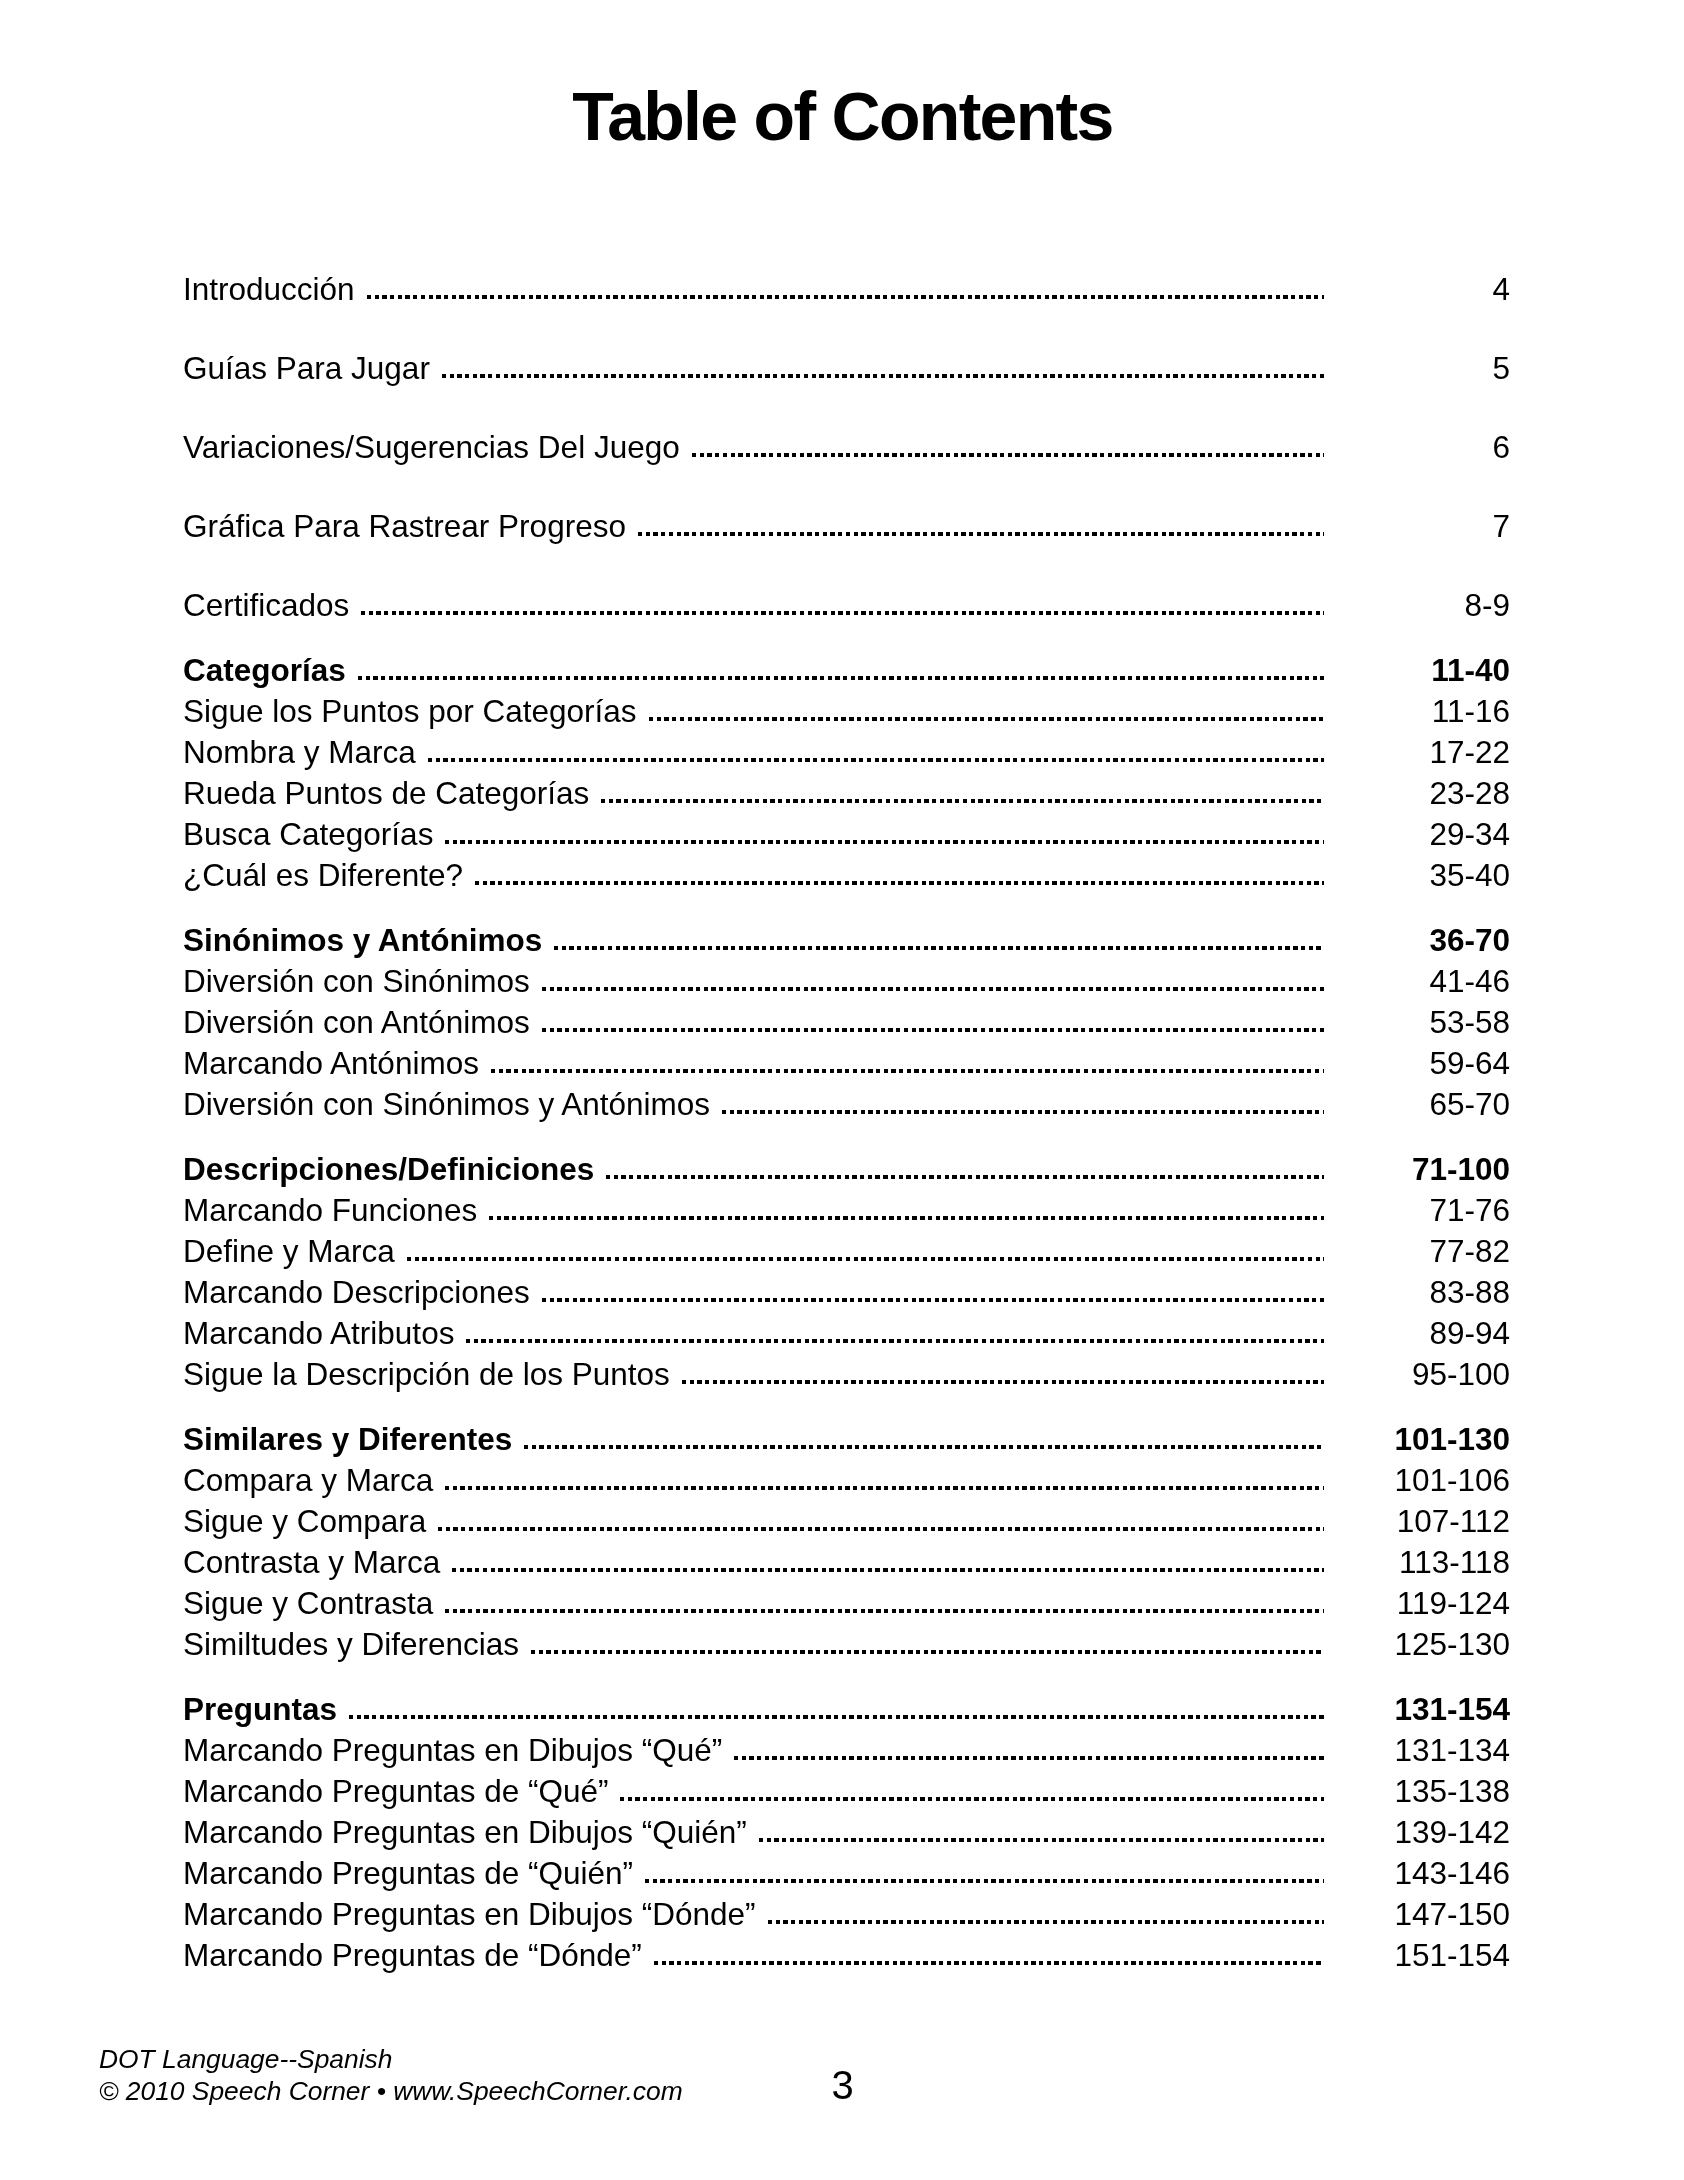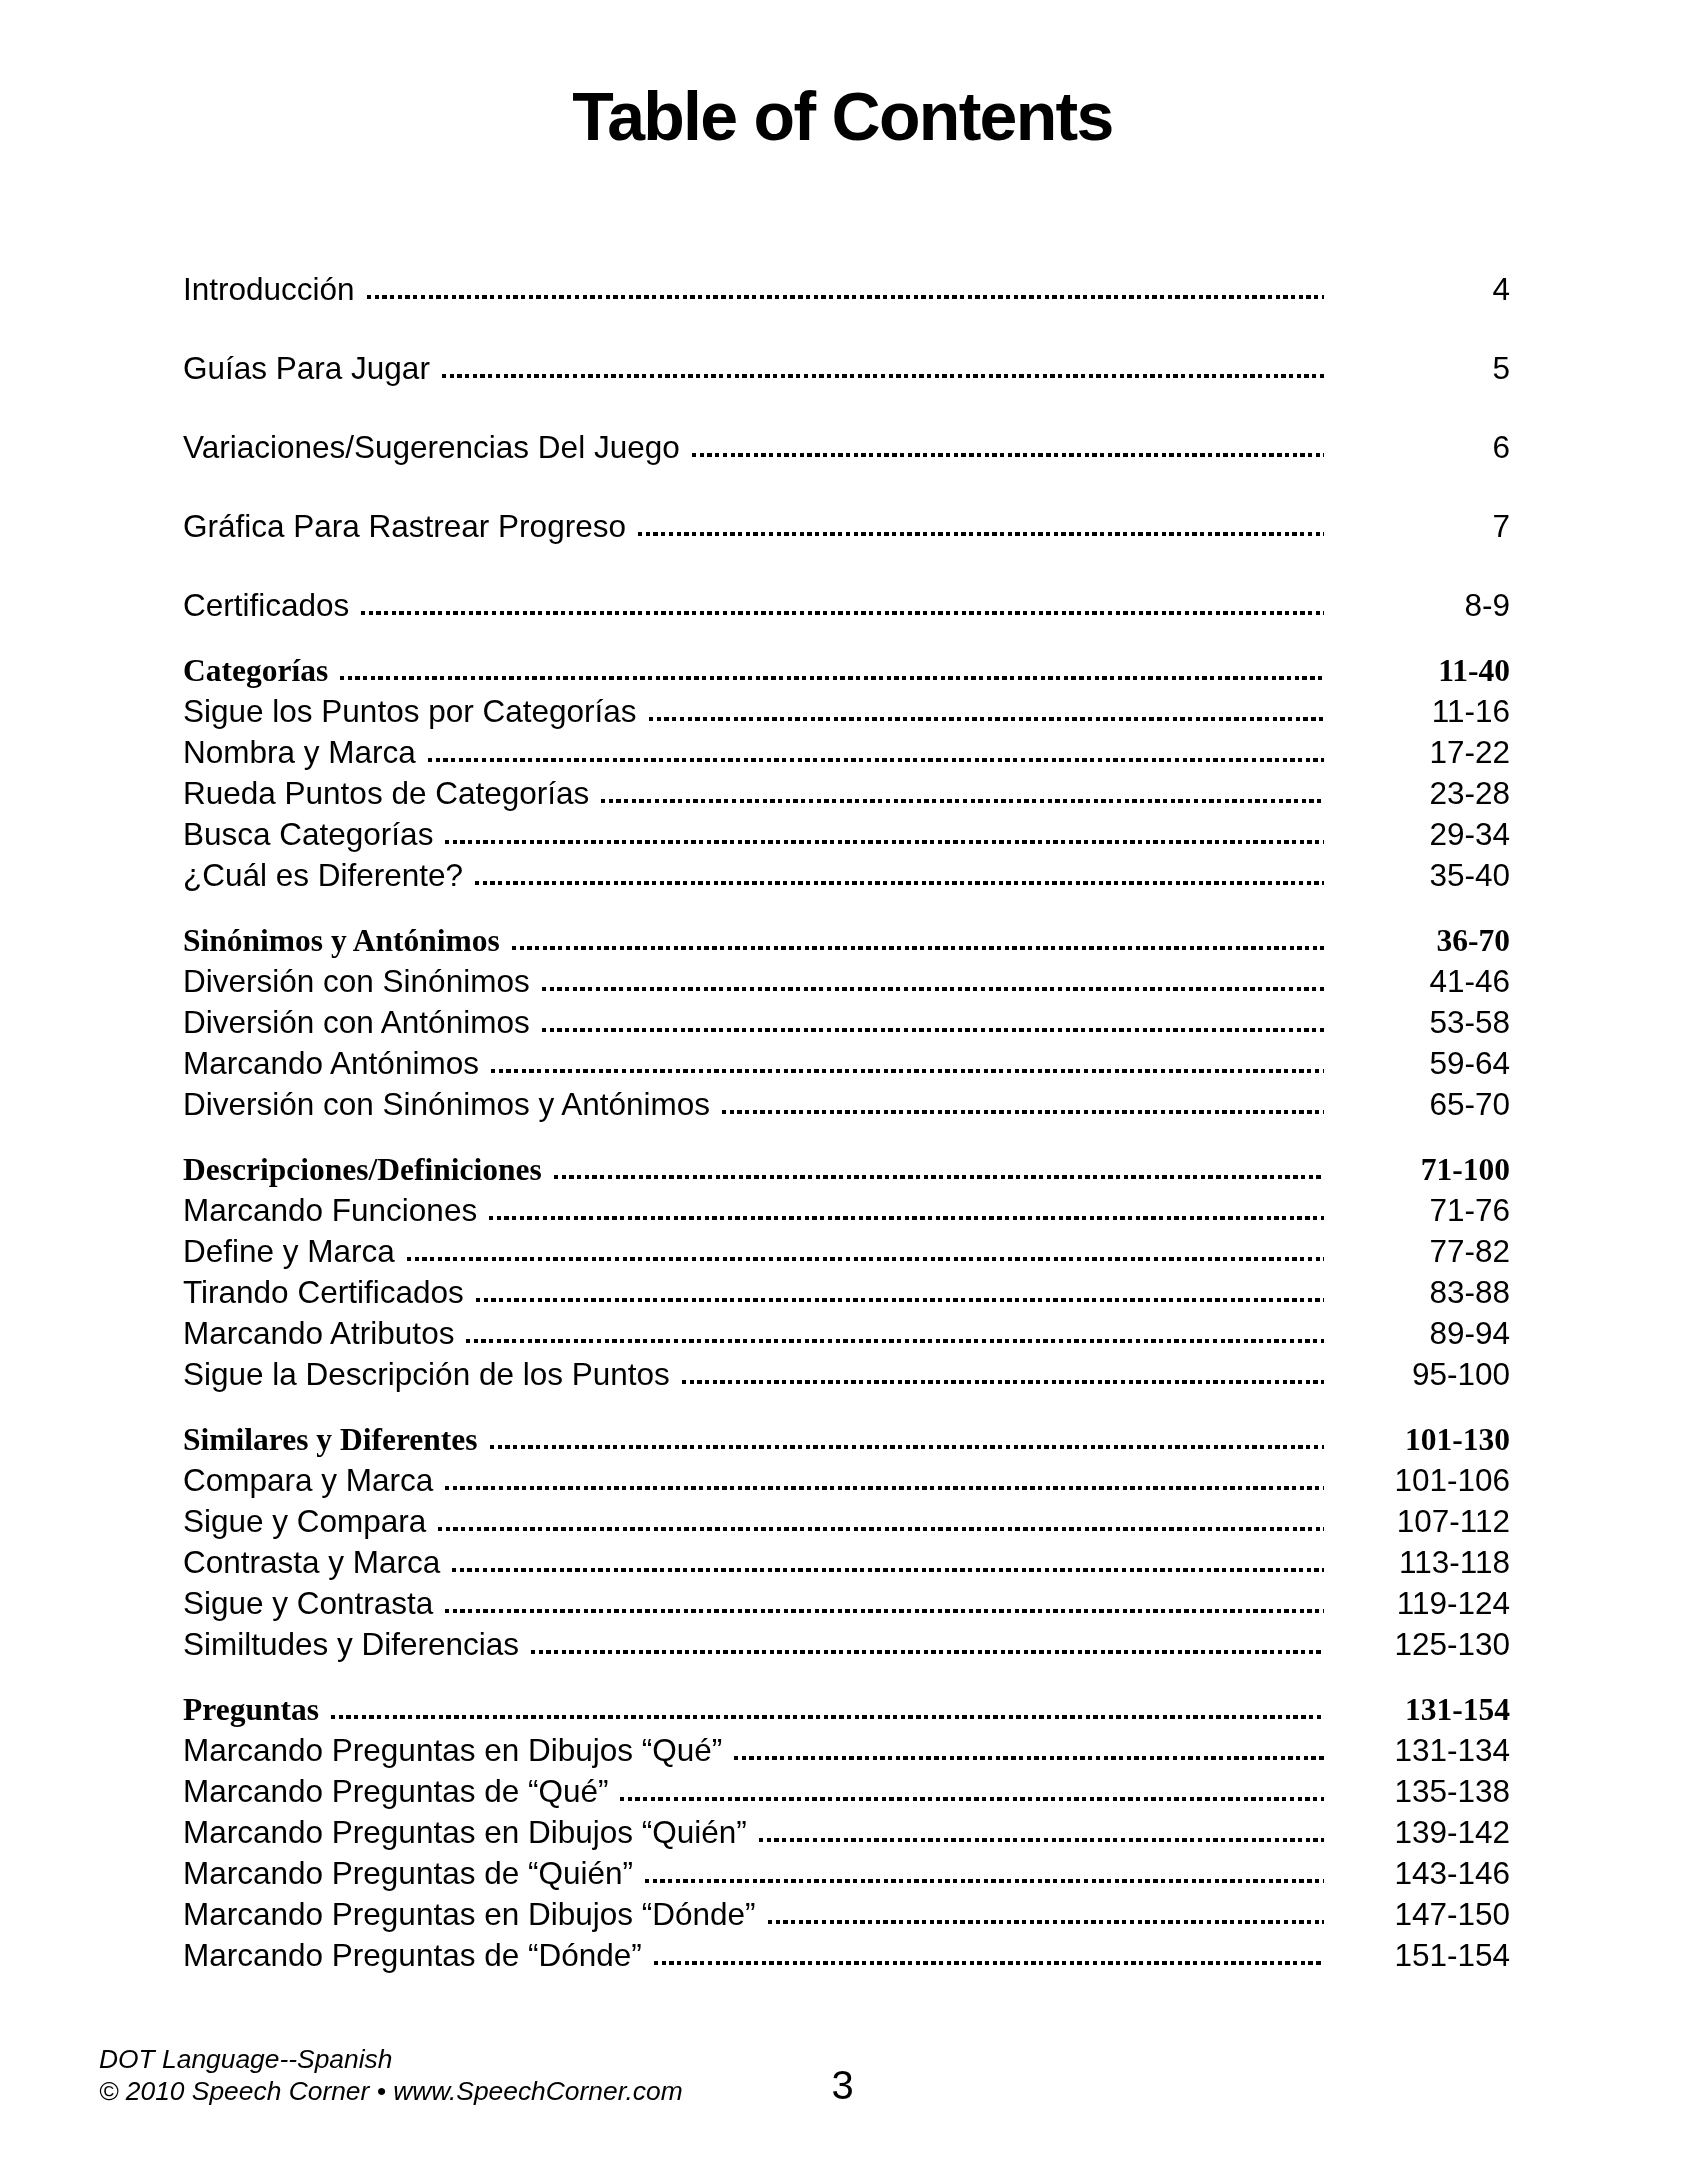--- a/index.html
+++ b/index.html
@@ -59,21 +59,20 @@
     flex: 0 0 186px;
     font-size: 31.5px;
     line-height: 1;
     padding-bottom: 1.7px;
     text-align: right;
     white-space: nowrap;
   }
   .row.bold .label,
   .row.bold .pagenum {
     font-weight: 700;
-    font-family: Liberation Serif, serif;
   }
   .footer {
     position: absolute;
     left: 99px;
     top: 2043px;
     font-size: 26.4px;
     font-style: italic;
     line-height: 32px;
   }
   .pageno {
@@ -190,21 +189,21 @@
     <span class="label">Marcando Funciones</span>
     <span class="leader"></span>
     <span class="pagenum">71-76</span>
   </div>
           <div class="row">
     <span class="label">Define y Marca</span>
     <span class="leader"></span>
     <span class="pagenum">77-82</span>
   </div>
           <div class="row">
-    <span class="label">Tirando Certificados</span>
+    <span class="label">Marcando Descripciones</span>
     <span class="leader"></span>
     <span class="pagenum">83-88</span>
   </div>
           <div class="row">
     <span class="label">Marcando Atributos</span>
     <span class="leader"></span>
     <span class="pagenum">89-94</span>
   </div>
           <div class="row">
     <span class="label">Sigue la Descripción de los Puntos</span>

